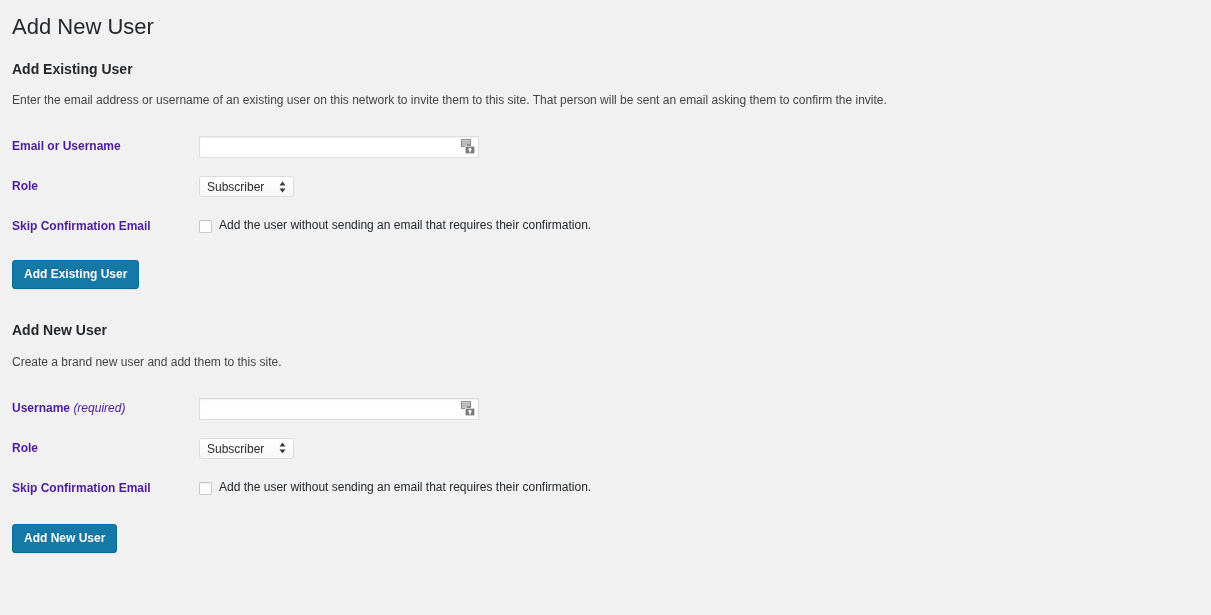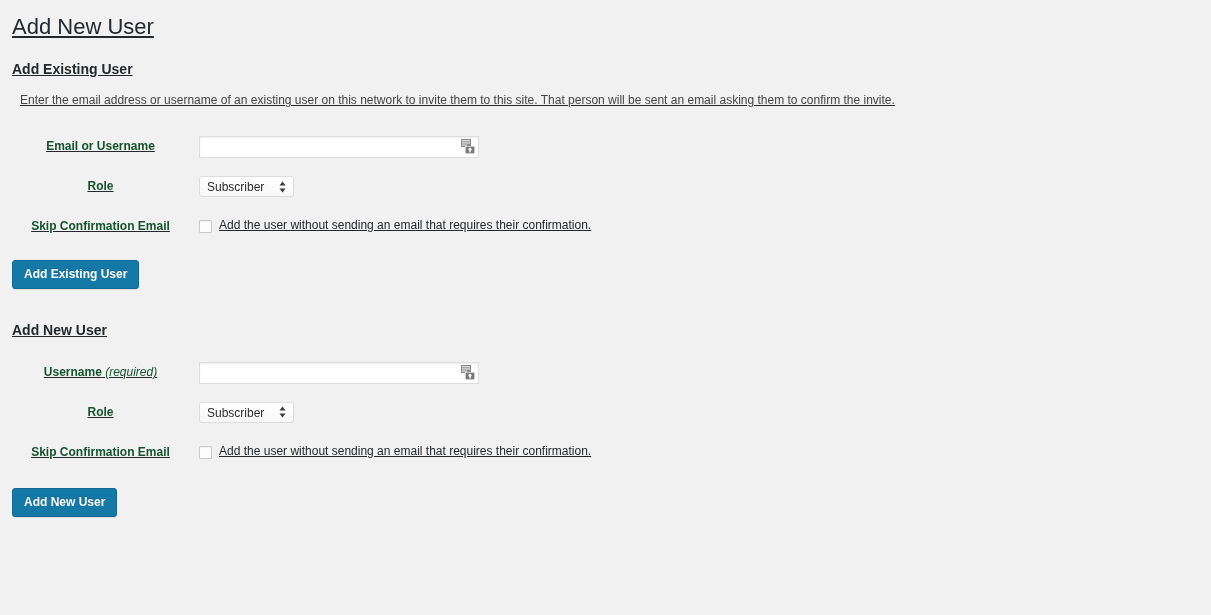--- a/index.html
+++ b/index.html
@@ -12,21 +12,20 @@
     background: #f1f1f1;
     font-family: "Liberation Sans", sans-serif;
     color: #23282d;
     -webkit-font-smoothing: antialiased;
     overflow: hidden;
   }
 
   .wrap {
     padding: 10px 20px 0 12px;
     box-sizing: border-box;
-    text-decoration: underline;
   }
 
   
   .page-title {
     font-size: 22px;
     font-weight: 400;
     line-height: 1.3;
     color: #23282d;
     margin: 0 0 18px 0;
     padding: 3px 0 0 0;
@@ -37,41 +36,41 @@
     color: #23282d;
     margin: 0 0 12px 0;
     line-height: 1.4;
   }
   .section-title.spaced {
     margin-top: 32px;
   }
   .section-desc {
     font-size: 12px;
     color: #444;
-    margin: 0 0 18px 8px;
+    margin: 0 0 18px 0;
     line-height: 1.5;
   }
 
   
   .form-table {
     border-collapse: collapse;
     width: 100%;
     margin: 0;
   }
   .form-table tr {
     background: transparent;
   }
   .form-table th {
     width: 177px;
-    text-align: center;
+    text-align: left;
     vertical-align: top;
     padding: 12px 10px 12px 0;
     font-size: 12px;
     font-weight: bold;
-    color: #14532d;
+    color: #4c1d95;
     line-height: 1.3;
     white-space: nowrap;
   }
   .form-table td {
     vertical-align: top;
     padding: 9px 10px 9px 0;
     font-size: 12px;
     color: #23282d;
     line-height: 1.3;
   }
@@ -253,20 +252,21 @@
         </td>
       </tr>
     </tbody>
   </table>
 
   <p class="submit-area">
     <button class="btn-primary">Add Existing User</button>
   </p>
 
   <h2 class="section-title spaced">Add New User</h2>
+  <p class="section-desc">Create a brand new user and add them to this site.</p>
 
   <table class="form-table">
     <tbody>
       <tr>
         <th><span>Username</span> <span class="req">(required)</span></th>
         <td>
           <span class="input-wrap">
             <input class="text-input" type="text" placeholder="" style="">
             <span class="autofill-icon">
               <svg width="15" height="16" viewBox="0 0 15 16">

